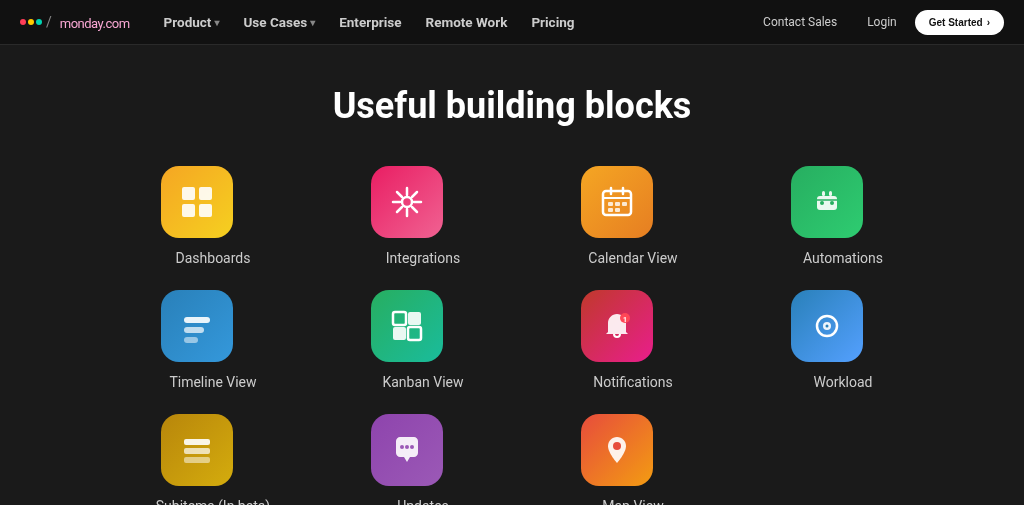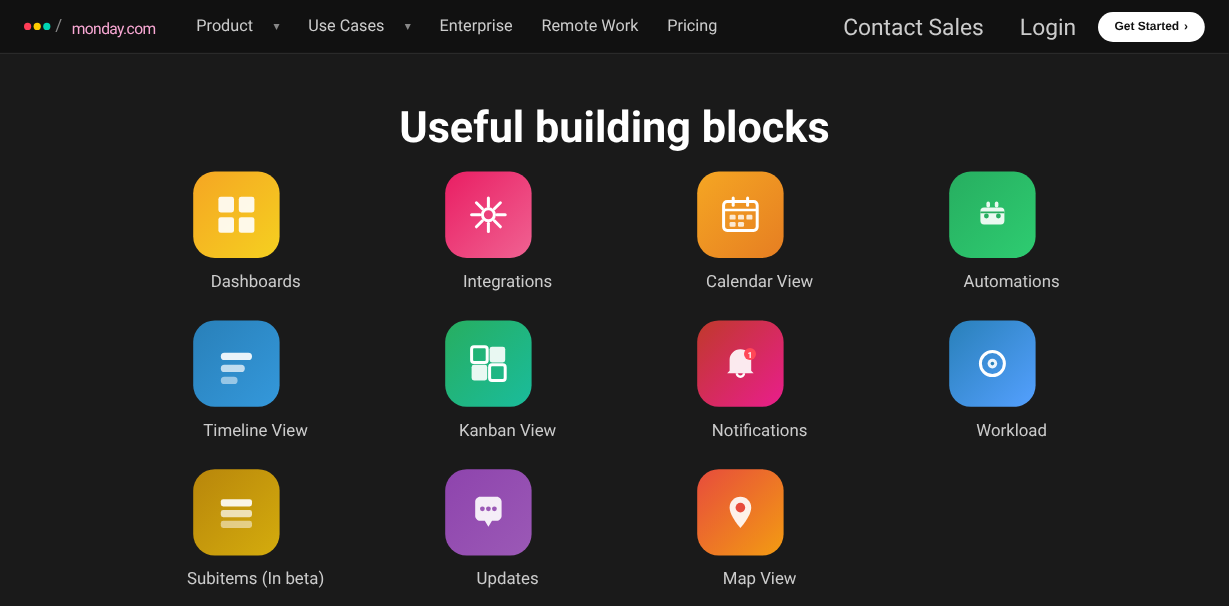--- a/index.html
+++ b/index.html
@@ -75,38 +75,39 @@
 
     .nav-link {
       color: #cccccc;
       text-decoration: none;
       font-size: 13.5px;
       padding: 6px 10px;
       border-radius: 4px;
       cursor: pointer;
       display: flex;
       align-items: center;
-      gap: 17px;
+      gap: 3px;
+      font-weight: bold;
     }
 
     .nav-link .chevron {
       font-size: 10px;
       color: #888;
     }
 
     .nav-links-right {
       display: flex;
       align-items: center;
       gap: 6px;
     }
 
     .nav-btn {
       color: #cccccc;
       text-decoration: none;
-      font-size: 19px;
+      font-size: 12px;
       padding: 6px 12px;
       border-radius: 4px;
       cursor: pointer;
       background: none;
       border: none;
     }
 
     .nav-btn-primary {
       background: #ffffff;
       color: #111111;
@@ -126,21 +127,21 @@
       padding: 40px 20px 30px;
       display: flex;
       flex-direction: column;
       align-items: center;
     }
 
     .page-title {
       font-size: 36px;
       font-weight: 700;
       color: #ffffff;
-      margin-bottom: 16px;
+      margin-bottom: 39px;
       text-align: center;
     }
 
     .features-grid {
       display: grid;
       grid-template-columns: repeat(4, 170px);
       gap: 24px 40px;
       justify-content: center;
     }
 

